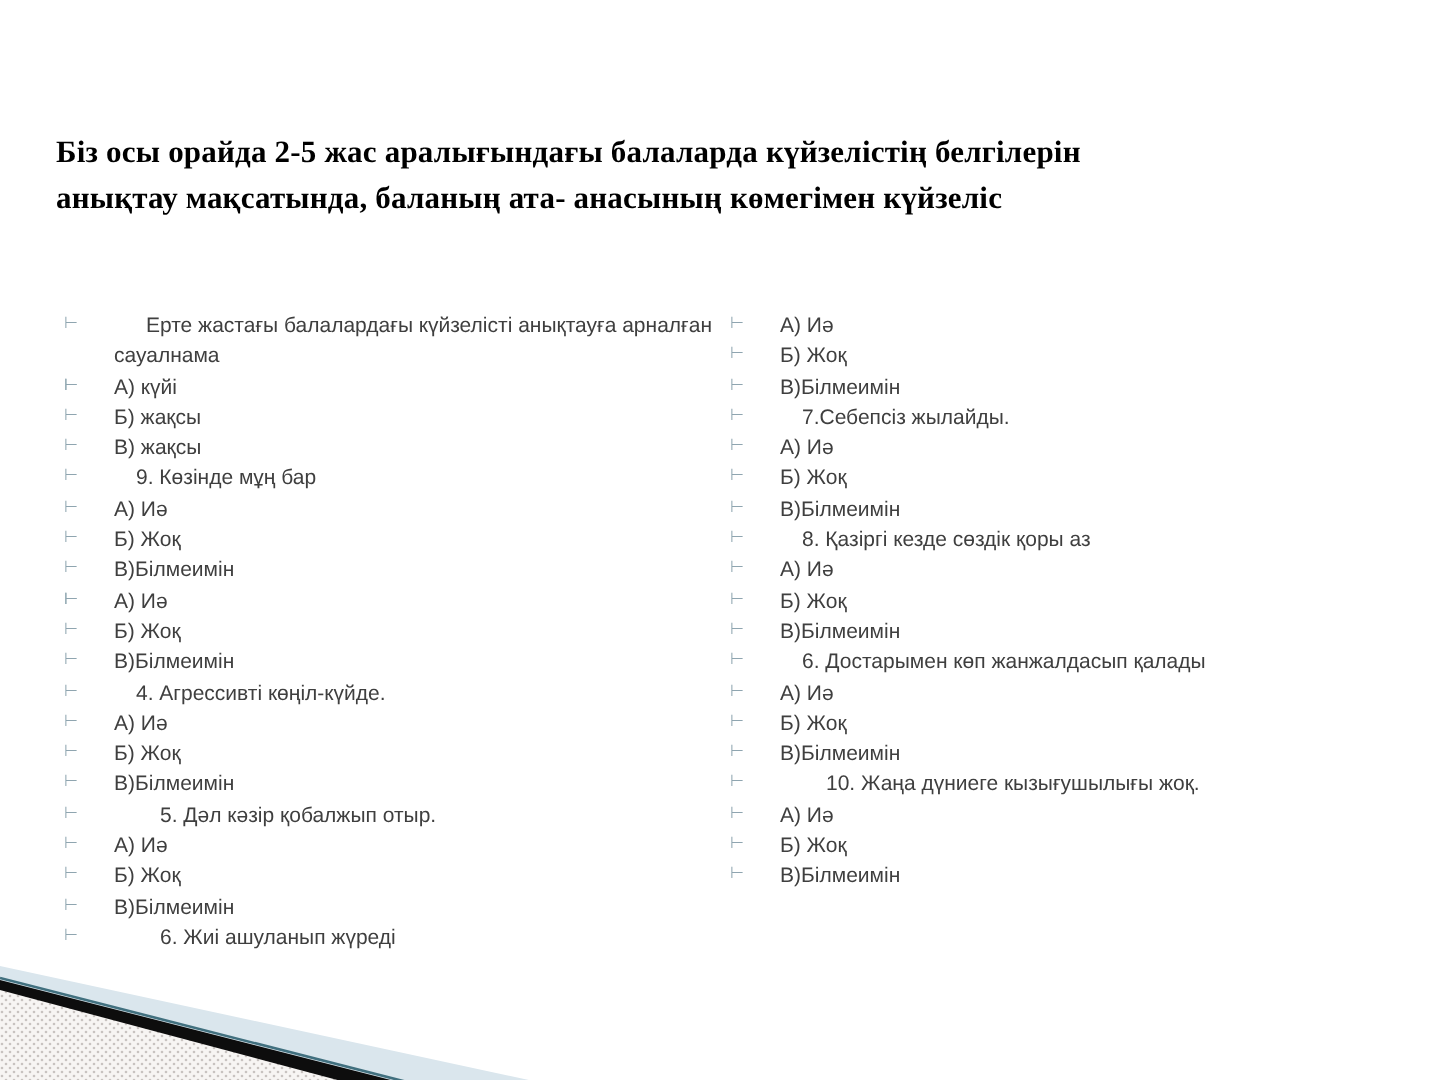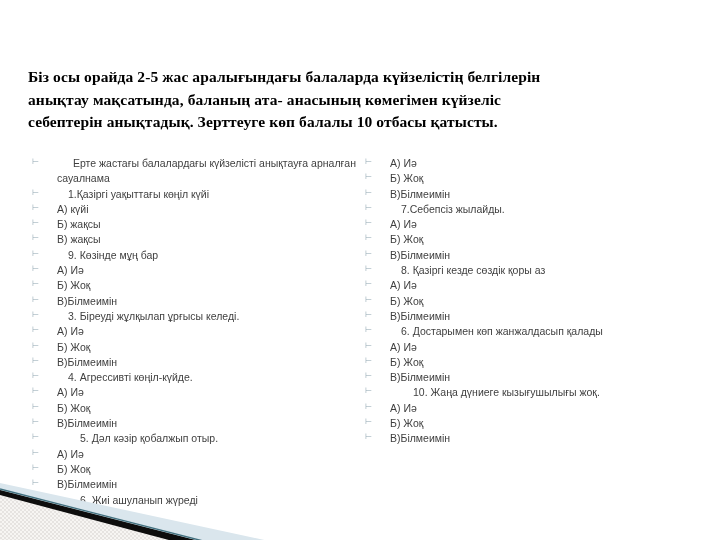--- a/index.html
+++ b/index.html
@@ -31,34 +31,33 @@
   .corner{position:absolute;left:0;bottom:0;width:720px;height:110px;display:block;}
 </style>
 </head>
 <body>
 
 <div class="slide">
 
   <div class="title">
     <div> Біз осы орайда 2-5 жас аралығындағы балаларда  күйзелістің белгілерін</div>
     <div>анықтау мақсатында,  баланың ата- анасының көмегімен күйзеліс</div>
-    <div>себептерін анықтадық. Зерттеуге көп балалы  10 отбасы қатысты.</div>
   </div>
 
   <div class="col left">
       <div class="row h"><span class="bullet">⊢</span><span class="wrapfix">Ерте жастағы балалардағы күйзелісті анықтауға арналған сауалнама</span></div>
-      <div class="row q"><span class="bullet">⊢</span><span class="wrapfix">1.Қазіргі уақыттағы көңіл күйі</span></div>
+      <div class="row q"><span class="bullet">⊢</span></div>
       <div class="row a"><span class="bullet">⊢</span><span class="wrapfix">А) күйі</span></div>
       <div class="row a"><span class="bullet">⊢</span><span class="wrapfix">Б) жақсы</span></div>
       <div class="row a"><span class="bullet">⊢</span><span class="wrapfix">В) жақсы</span></div>
       <div class="row q"><span class="bullet">⊢</span><span class="wrapfix">9. Көзінде мұң бар</span></div>
       <div class="row a"><span class="bullet">⊢</span><span class="wrapfix">А) Иә</span></div>
       <div class="row a"><span class="bullet">⊢</span><span class="wrapfix">Б) Жоқ</span></div>
       <div class="row a"><span class="bullet">⊢</span><span class="wrapfix">В)Білмеимін</span></div>
-      <div class="row q"><span class="bullet">⊢</span><span class="wrapfix">3. Біреуді жұлқылап ұрғысы келеді.</span></div>
+      <div class="row q"><span class="bullet">⊢</span></div>
       <div class="row a"><span class="bullet">⊢</span><span class="wrapfix">А) Иә</span></div>
       <div class="row a"><span class="bullet">⊢</span><span class="wrapfix">Б) Жоқ</span></div>
       <div class="row a"><span class="bullet">⊢</span><span class="wrapfix">В)Білмеимін</span></div>
       <div class="row q"><span class="bullet">⊢</span><span class="wrapfix">4. Агрессивті көңіл-күйде.</span></div>
       <div class="row a"><span class="bullet">⊢</span><span class="wrapfix">А) Иә</span></div>
       <div class="row a"><span class="bullet">⊢</span><span class="wrapfix">Б) Жоқ</span></div>
       <div class="row a"><span class="bullet">⊢</span><span class="wrapfix">В)Білмеимін</span></div>
       <div class="row q2"><span class="bullet">⊢</span><span class="wrapfix">5. Дәл кәзір қобалжып отыр.</span></div>
       <div class="row a"><span class="bullet">⊢</span><span class="wrapfix">А) Иә</span></div>
       <div class="row a"><span class="bullet">⊢</span><span class="wrapfix">Б) Жоқ</span></div>

